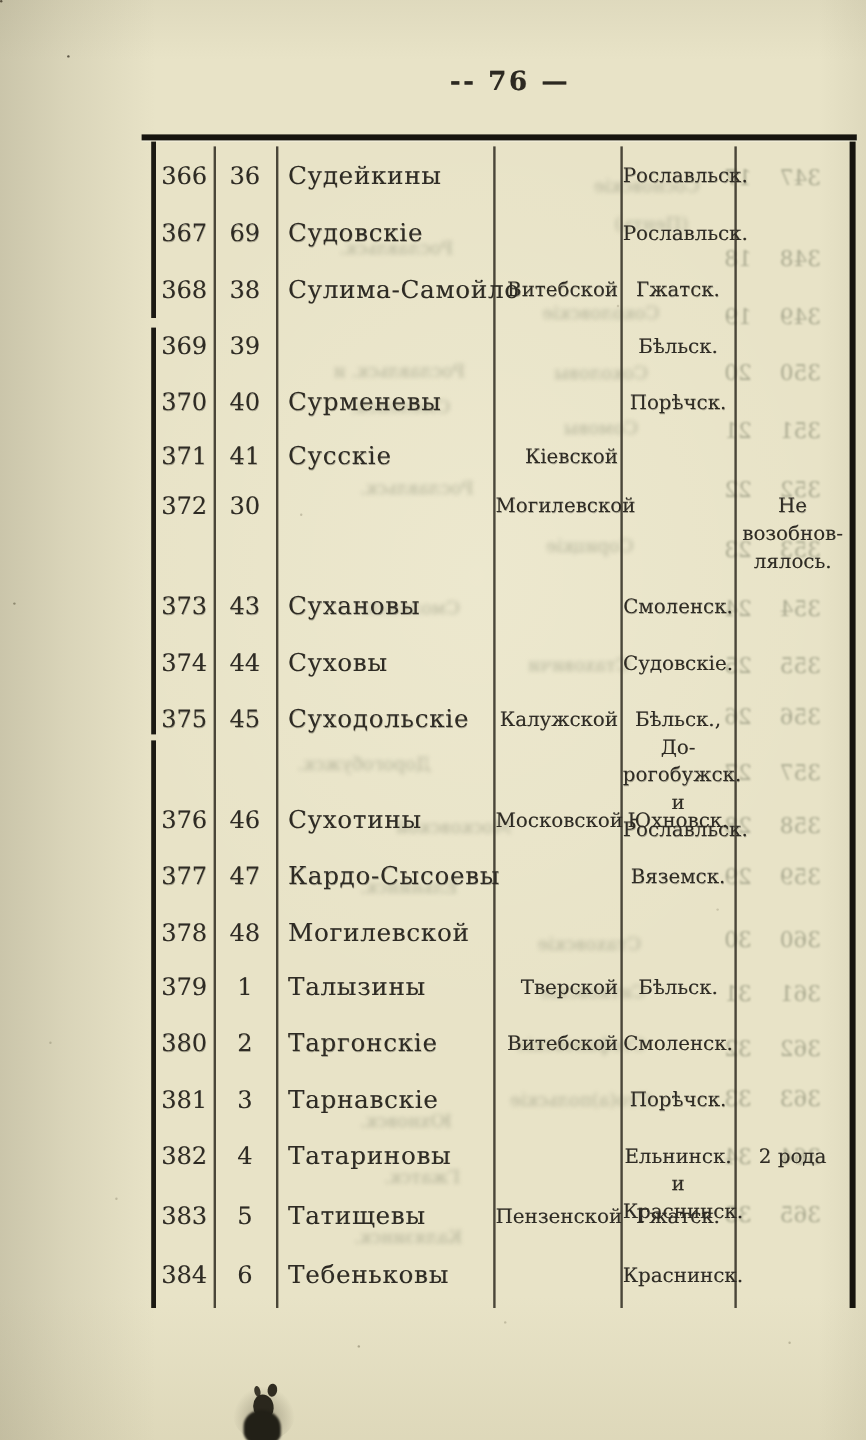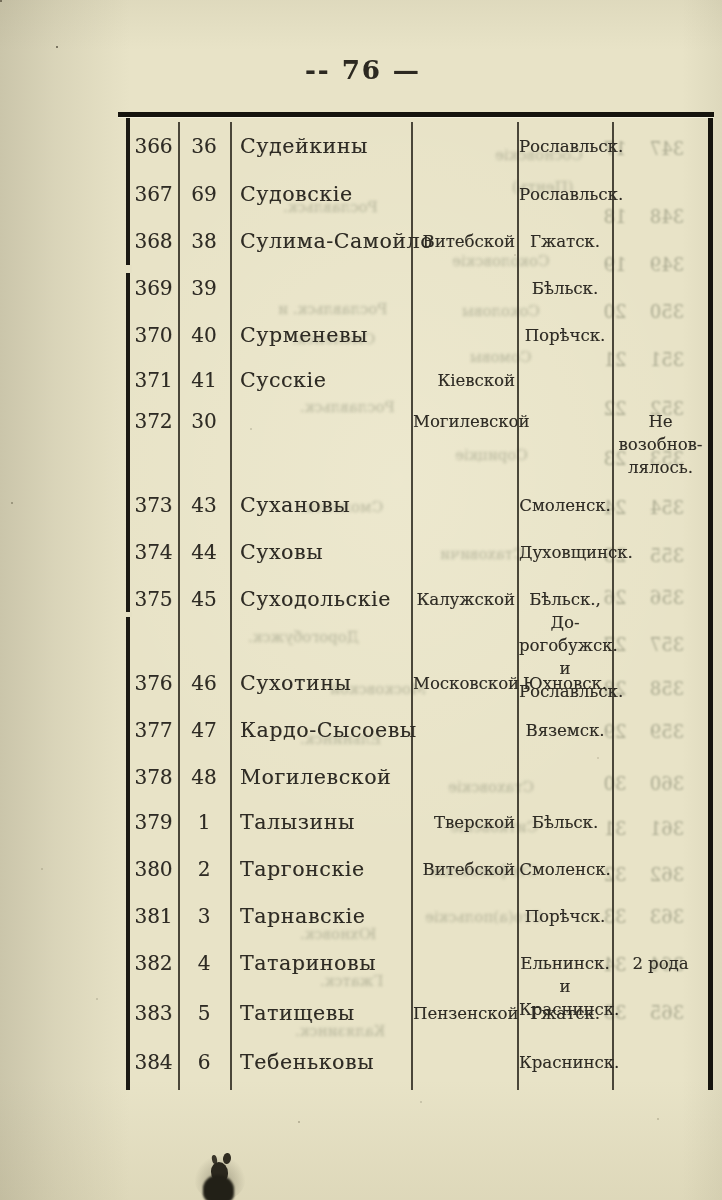--- a/index.html
+++ b/index.html
@@ -22,22 +22,22 @@
       298px 1121px 0 0 rgba(90,84,62,.4),
       657px 1118px 0 0 rgba(110,104,78,.35),
       420px 1101px 0 0 rgba(110,104,78,.3),
       250px 428px 0 0 rgba(110,104,78,.3),
       597px 757px 0 0 rgba(110,104,78,.25),
       96px 998px 0 0 rgba(110,104,78,.3),
       514px 254px 0 0 rgba(110,104,78,.25),
       41px 868px 0 0 rgba(110,104,78,.3);
   }
   
-  .page-header{position:absolute;left:305px;top:55px;width:180px;text-align:left;
-    font-size:26px;letter-spacing:2px;color:#2c2921;font-weight:bold;
+  .page-header{position:absolute;left:295px;top:55px;width:180px;text-align:right;
+    font-size:22px;letter-spacing:2px;color:#2c2921;font-weight:bold;
     text-shadow:.3px .3px 0 rgba(44,41,33,.4);}
   
   .ghost-layer{position:absolute;inset:0;pointer-events:none;}
   .ghost{position:absolute;transform:scaleX(-1);color:rgba(122,126,102,.55);
     filter:blur(1px);font-size:18px;white-space:nowrap;}
   .ghost-n1{width:46px;text-align:center;}
   .ghost-n2{width:34px;text-align:center;}
   .ghost-frag{font-size:15px;filter:blur(1.6px);color:rgba(122,126,102,.45);}
   
   .tline{position:absolute;background:#38342a;}
@@ -233,21 +233,21 @@
     <span class="cell c-prov"></span>
     <span class="cell c-dist">Смоленск.</span>
     <span class="cell c-note"></span>
   </div>
 
   <div class="trow">
     <span class="cell c-num">374</span>
     <span class="cell c-sub">44</span>
     <span class="cell c-name">Суховы</span>
     <span class="cell c-prov"></span>
-    <span class="cell c-dist">Духовщинск.</span>
+    <span class="cell c-dist">Судовскіе.</span>
     <span class="cell c-note"></span>
   </div>
 
   <div class="trow">
     <span class="cell c-num">375</span>
     <span class="cell c-sub">45</span>
     <span class="cell c-name">Суходольскіе</span>
     <span class="cell c-prov">Калужской</span>
     <span class="cell c-dist">Бѣльск., До-
 рогобужск. и

